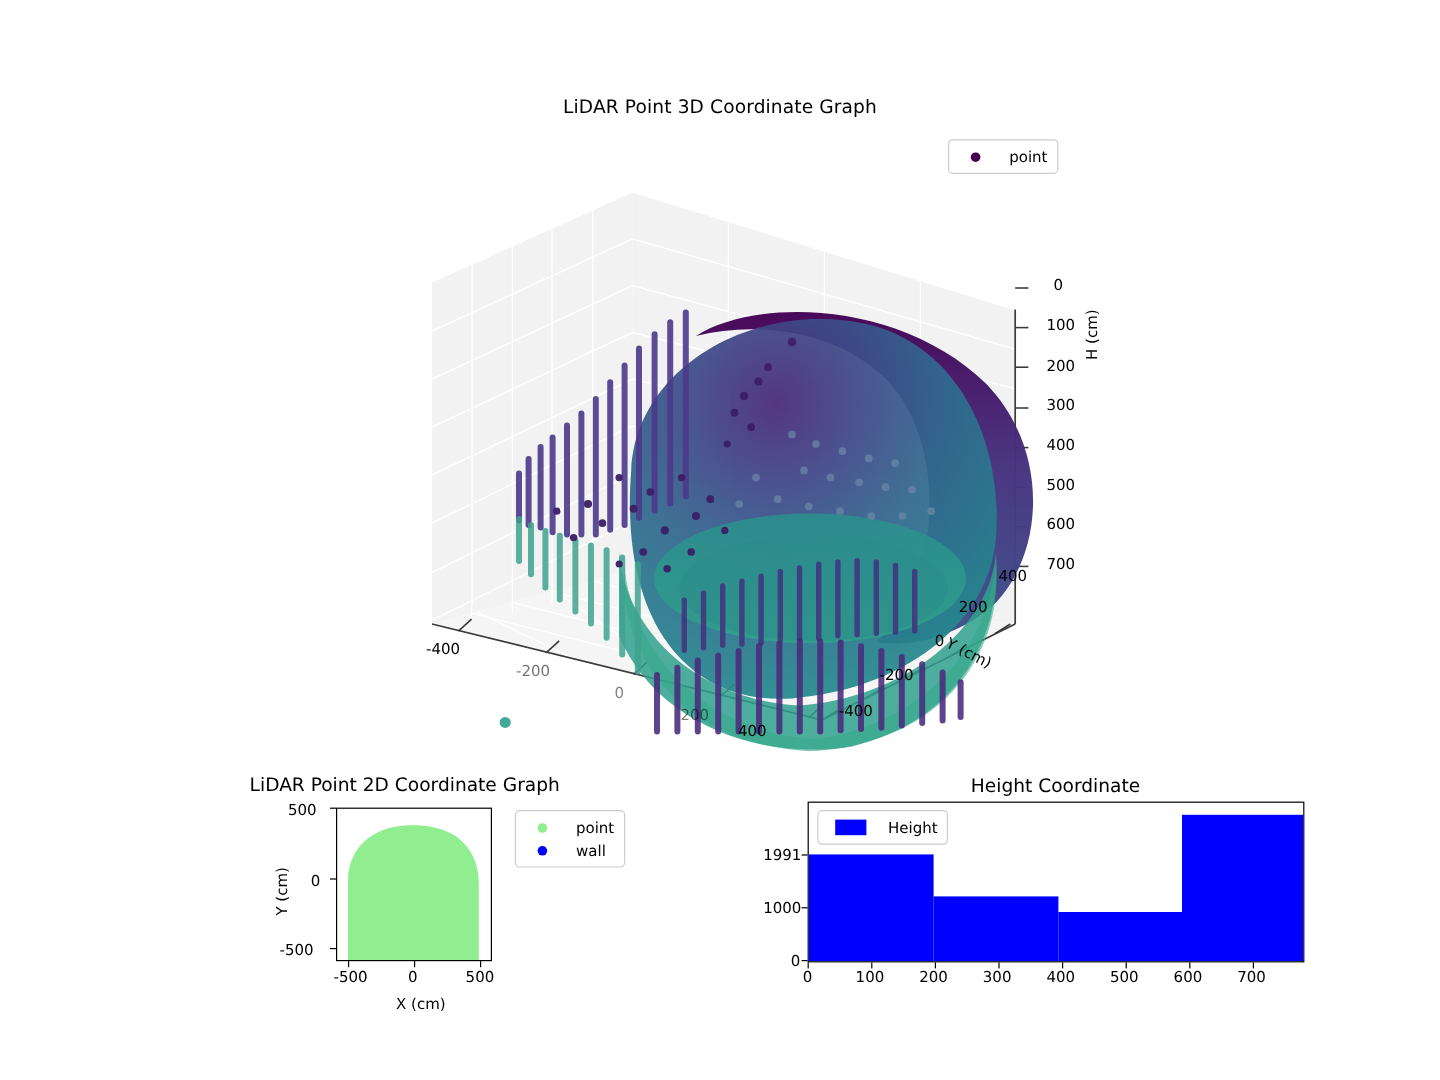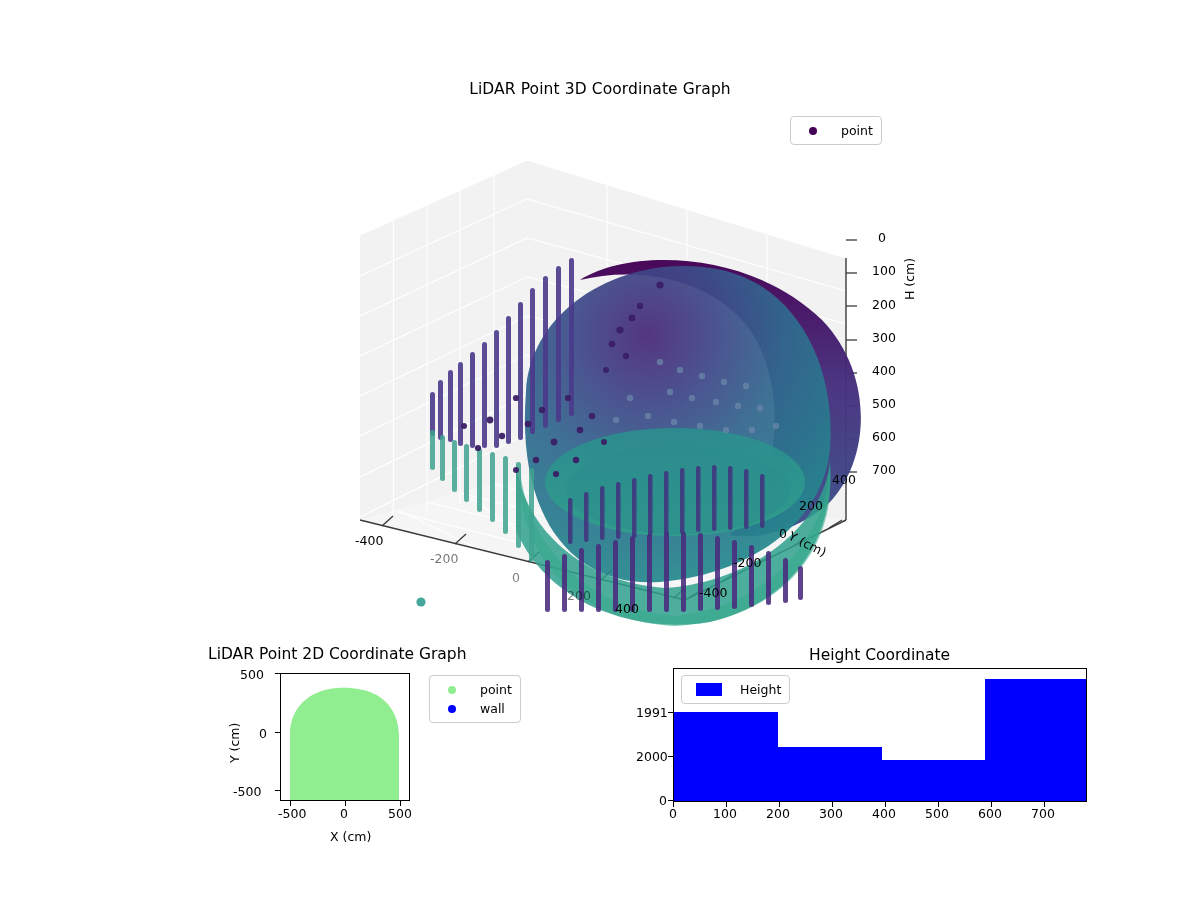--- a/index.html
+++ b/index.html
@@ -450,21 +450,21 @@
   </div>
 
   <div class="legend" style="left:681px; top:675px;">
     <div class="row">
       <span class="swatch-bar" style="background:#0000ff;"></span>
       <span class="lab">Height</span>
     </div>
   </div>
 
   <div class="ticklbl" style="left:636px; top:705px;">1991</div>
-  <div class="ticklbl" style="left:636px; top:749px;">2000</div>
+  <div class="ticklbl" style="left:636px; top:749px;">1000</div>
   <div class="ticklbl" style="left:659px; top:793px;">0</div>
   <div class="tickmark" style="left:668px; top:712px; width:5px; height:1.2px;"></div>
   <div class="tickmark" style="left:668px; top:756px; width:5px; height:1.2px;"></div>
   <div class="tickmark" style="left:668px; top:800px; width:5px; height:1.2px;"></div>
 
   <div class="ticklbl" style="left:669px; top:806px;">0</div>
   <div class="ticklbl" style="left:713px; top:806px;">100</div>
   <div class="ticklbl" style="left:766px; top:806px;">200</div>
   <div class="ticklbl" style="left:819px; top:806px;">300</div>
   <div class="ticklbl" style="left:872px; top:806px;">400</div>

